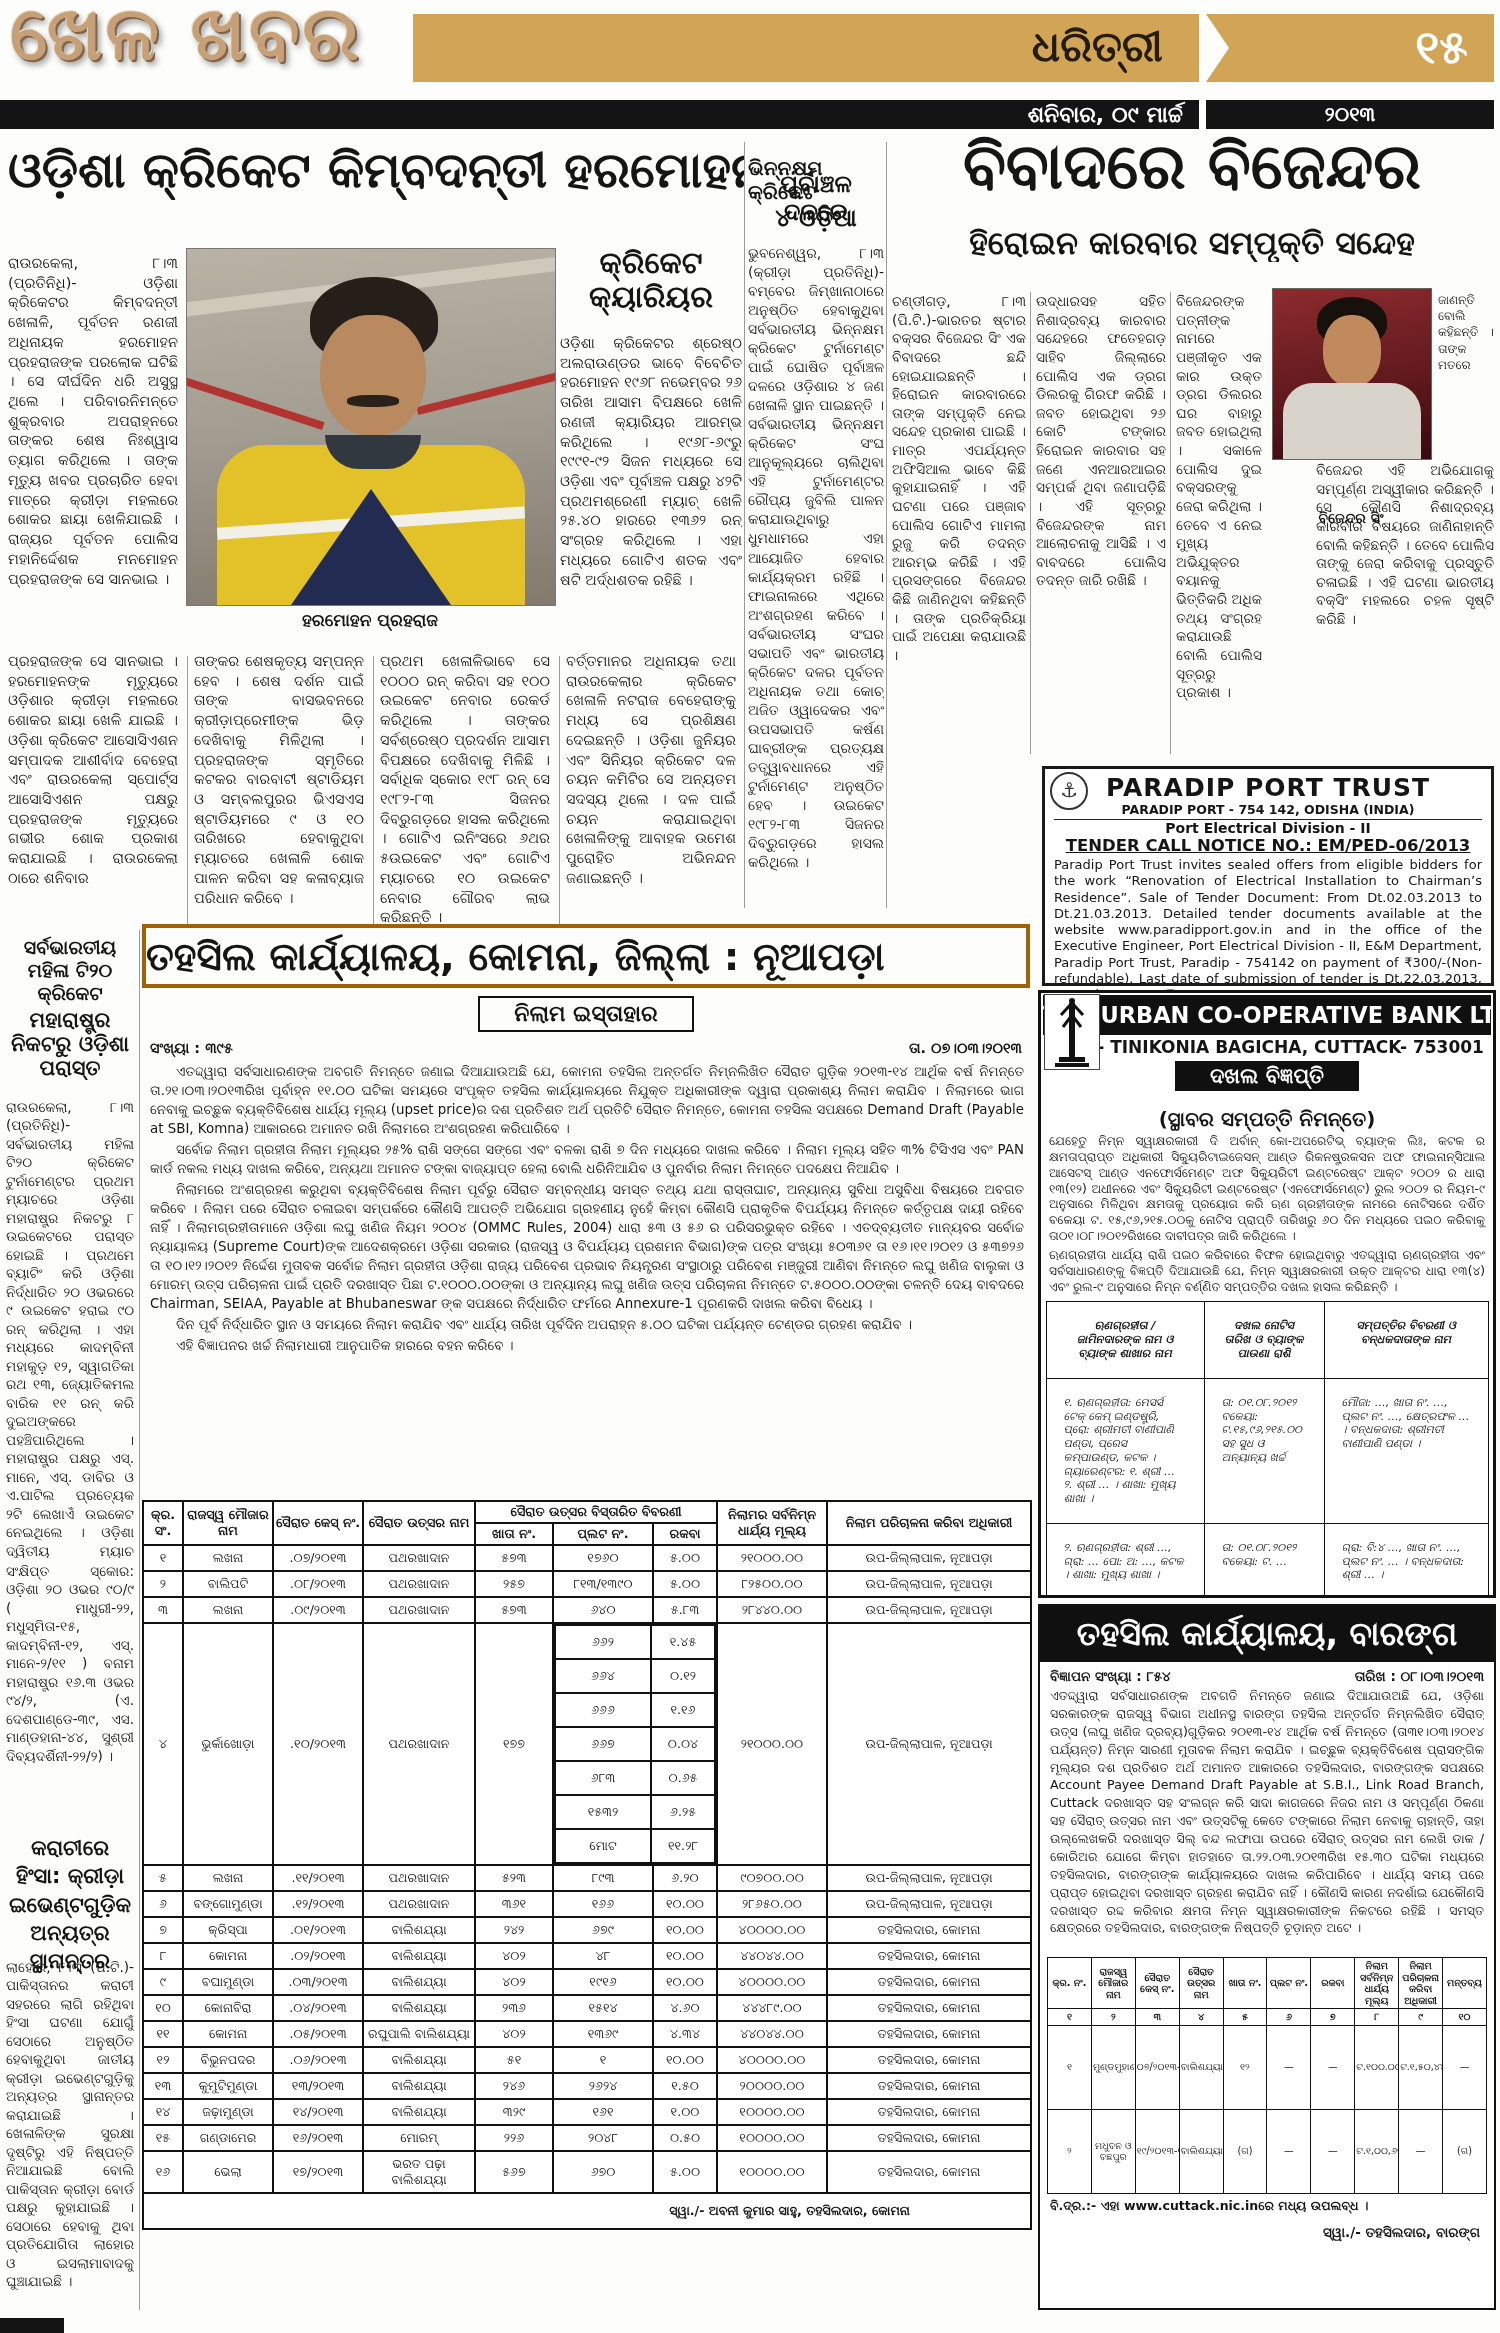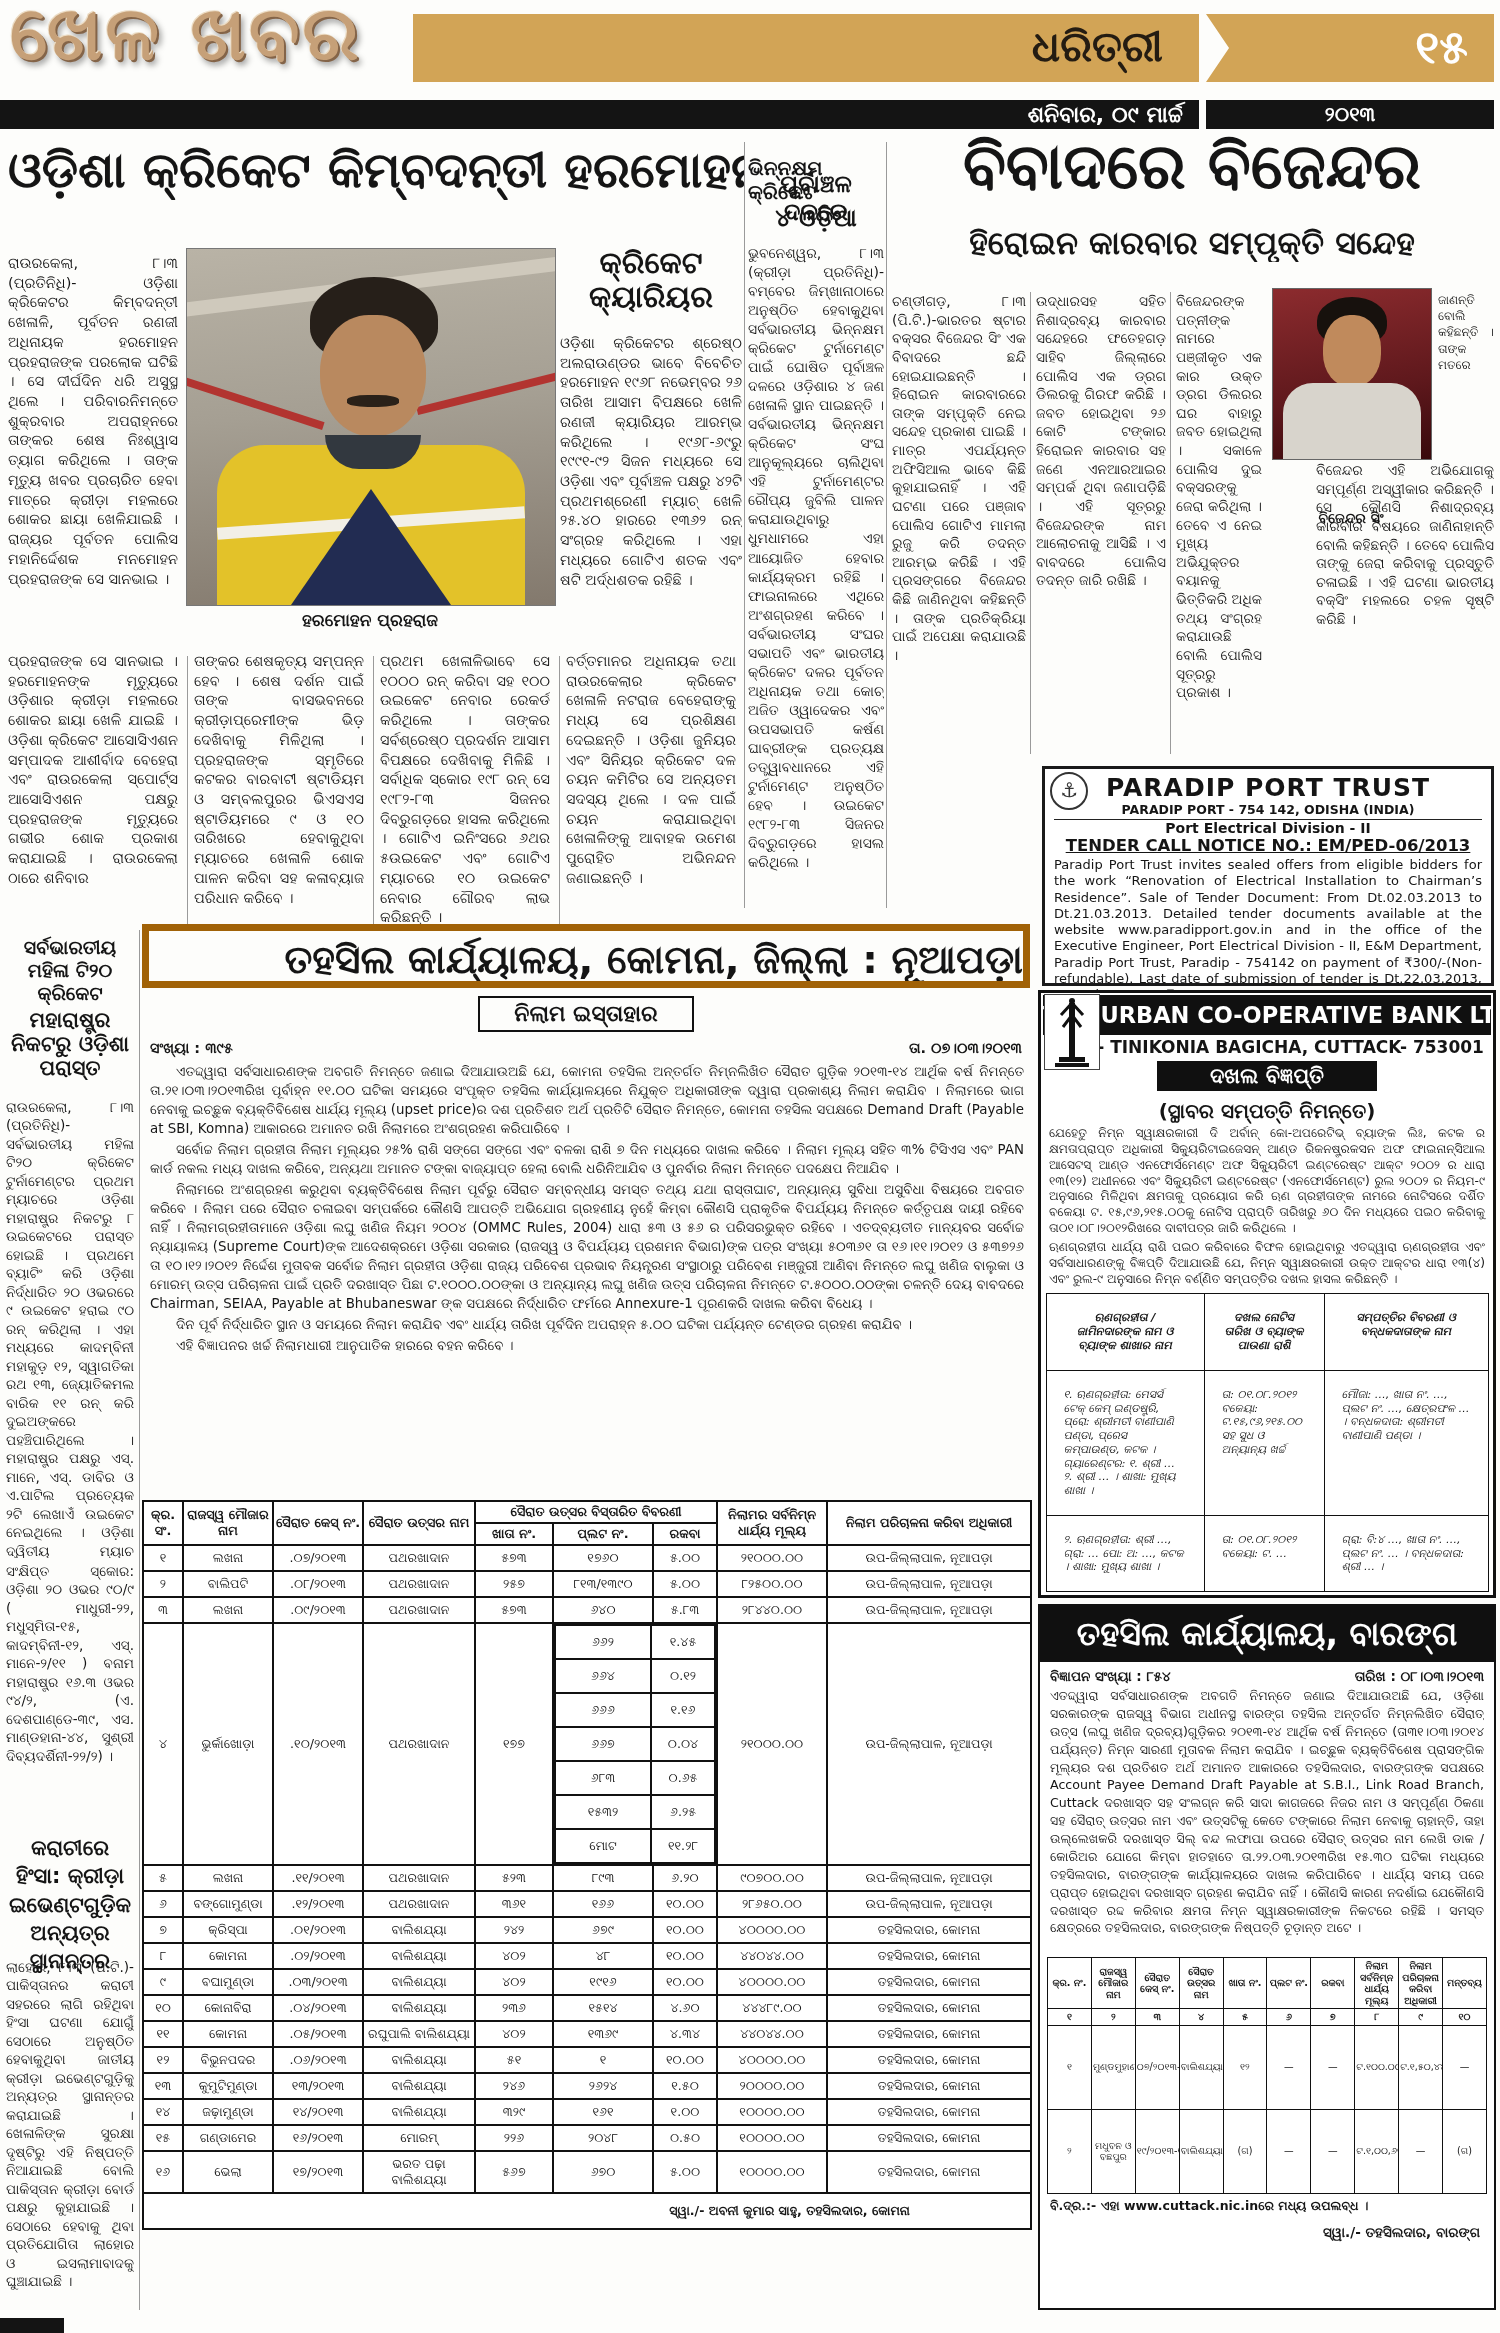--- a/index.html
+++ b/index.html
@@ -57,43 +57,43 @@
   .pp-box{left:1042px;top:766px;width:452px;height:220px;border:3px solid #1a1a1a;box-sizing:border-box;padding:4px 9px;background:#fff;}
   .pp-title{text-align:center;font-size:25px;font-weight:bold;letter-spacing:1px;}
   .pp-addr{text-align:center;font-size:12.5px;font-weight:bold;border-bottom:1px solid #222;padding-bottom:2px;}
   .pp-div{text-align:center;font-size:14px;font-weight:bold;}
   .pp-no{text-align:center;font-size:16.5px;font-weight:bold;text-decoration:underline;}
   .pp-body{font-size:13px;text-align:justify;line-height:1.25;margin-top:2px;}
   .pp-foot{display:flex;justify-content:space-between;font-size:12px;font-weight:bold;margin-top:3px;}
   .pp-emblem{position:absolute;left:1050px;top:772px;width:34px;height:34px;border:2px solid #333;border-radius:50%;
     font-size:20px;text-align:center;line-height:32px;color:#333;background:#fff;}
   
-  .komna-titlebox{left:142px;top:924px;width:888px;height:64px;border:7px solid #a16207;box-sizing:border-box;
-    text-align:right;font-size:39px;font-weight:bold;line-height:58px;overflow:hidden;}
+  .komna-titlebox{left:142px;top:924px;width:888px;height:64px;border:4px solid #a16207;box-sizing:border-box;
+    text-align:left;font-size:39px;font-weight:bold;line-height:58px;overflow:hidden;}
   .komna-sub{left:478px;top:996px;width:216px;height:36px;border:2px solid #111;box-sizing:border-box;
     text-align:center;font-size:22px;font-weight:bold;line-height:32px;}
   .komna-meta{left:150px;top:1040px;width:872px;display:flex;justify-content:space-between;font-size:14.5px;font-weight:bold;}
   .komna-paras{left:150px;top:1062px;width:874px;height:436px;font-size:13.4px;text-align:justify;line-height:1.42;overflow:hidden;}
   .komna-paras p{margin:0 0 2px 0;text-indent:26px;}
   #komna-table{position:absolute;left:142px;top:1500px;width:888px;border-collapse:collapse;table-layout:fixed;
     font-size:12.6px;background:#fff;}
   #komna-table th,#komna-table td{border:2px solid #111;padding:4px 2px;text-align:center;overflow:hidden;}
   #komna-table th{font-weight:bold;font-size:12.8px;padding:2px 1px;}
   #komna-table td.pc{padding:0;}
   table.inner{width:100%;border-collapse:collapse;}
   table.inner td{border:none;border-bottom:2px solid #111;height:24px;padding:1px;}
   table.inner tr:last-child td{border-bottom:none;}
   table.inner td.ip{width:60%;border-right:2px solid #111;}
   .sigrow td{text-align:right !important;font-weight:bold;padding-right:120px !important;height:26px;}
   
   .bank-box{left:1038px;top:990px;width:458px;height:608px;border:3px solid #111;box-sizing:border-box;background:#fff;overflow:hidden;}
   .bank-titlebar{margin:2px;background:#101010;color:#fff;text-align:center;font-size:22.5px;font-weight:bold;
     line-height:40px;height:40px;white-space:nowrap;overflow:hidden;}
   .bank-ho{text-align:center;font-size:17px;font-weight:bold;margin-top:2px;}
-  .bank-notice{width:220px;margin:4px auto 8px;background:#101010;color:#fff;text-align:center;
+  .bank-notice{width:184px;margin:4px auto 16px;background:#101010;color:#fff;text-align:center;
     font-size:21px;font-weight:bold;line-height:30px;}
   .bank-sub{text-align:center;font-size:20px;font-weight:bold;}
   .bank-p{font-size:12.2px;text-align:justify;line-height:1.3;margin:3px 8px 0;}
   #bank-table{width:442px;margin:5px auto 0;border-collapse:collapse;table-layout:fixed;font-size:11px;}
   #bank-table th,#bank-table td{border:1.5px solid #111;padding:17px;text-align:left;vertical-align:top;line-height:1.25;font-style:italic;}
   #bank-table th{text-align:center;font-size:11.3px;}
   .bank-foot{display:flex;justify-content:space-between;margin:6px 10px 0;font-size:12.5px;font-weight:bold;line-height:1.5;}
   .bank-logo{position:absolute;left:1044px;top:994px;width:54px;height:74px;background:#fff;border:1px solid #444;z-index:3;}
   
   .bar-box{left:1038px;top:1604px;width:458px;height:706px;border:2px solid #111;box-sizing:border-box;background:#fff;overflow:hidden;}

